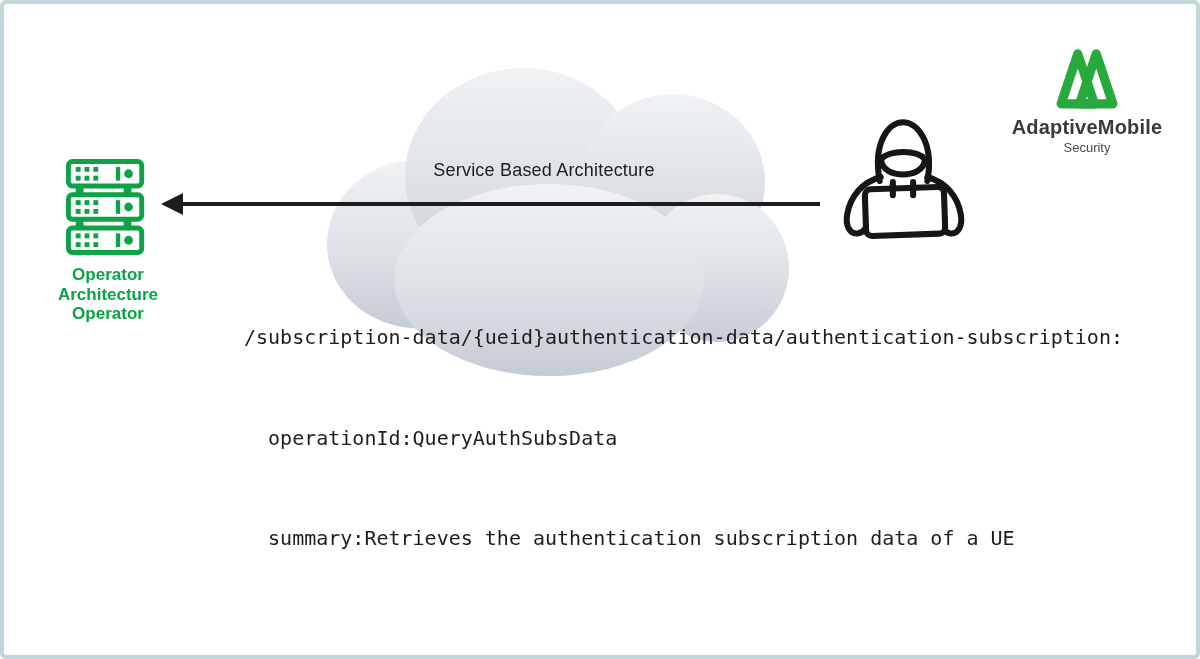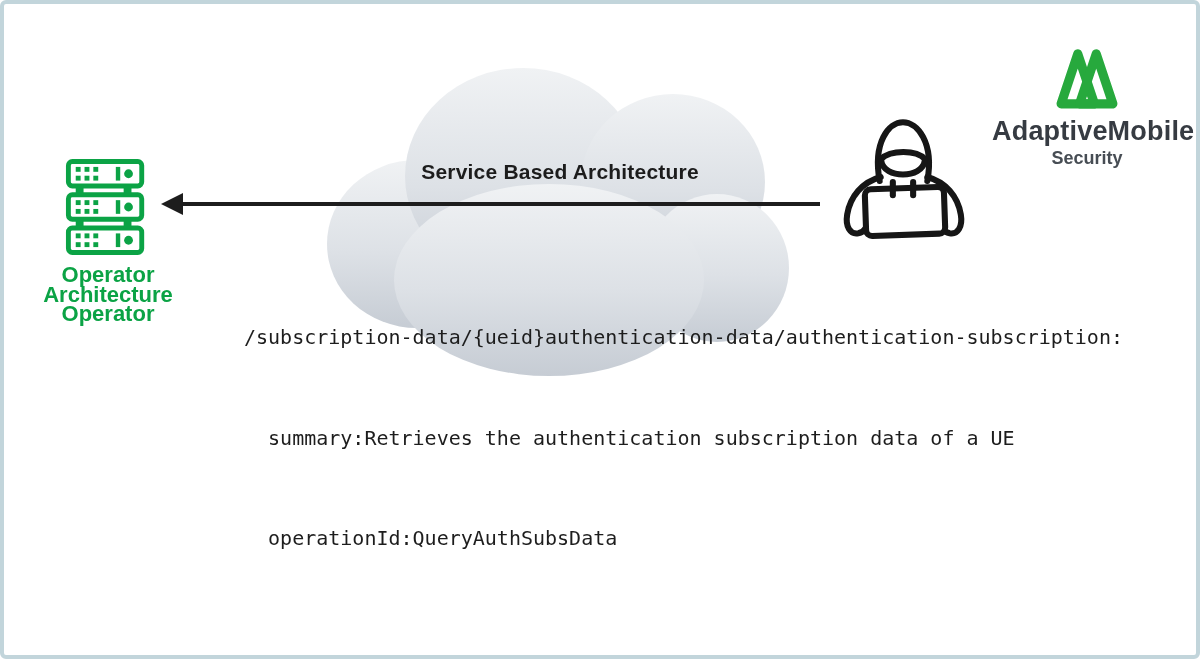--- a/index.html
+++ b/index.html
@@ -10,34 +10,34 @@
   }
   
   .cloud{position:absolute;left:293px;top:58px;width:492px;height:322px;z-index:1;}
   
   .arrow-line{position:absolute;left:176px;top:198px;width:640px;height:4px;
     background:var(--ink,#161616);z-index:2;}
   .arrow-head{position:absolute;left:157px;top:189px;width:0;height:0;z-index:2;
     border-top:11px solid transparent;border-bottom:11px solid transparent;
     border-right:22px solid var(--ink,#161616);}
   
-  .sba-label{position:absolute;left:316px;top:156px;width:480px;text-align:center;
-    font-size:21px;font-weight:bold;color:#1c1c1c;letter-spacing:.2px;z-index:3;}
+  .sba-label{position:absolute;left:300px;top:156px;width:480px;text-align:center;
+    font-size:18px;font-weight:normal;color:#1c1c1c;letter-spacing:.2px;z-index:3;}
   
   .db-icon{position:absolute;left:60px;top:152px;width:88px;height:102px;z-index:3;}
   .db-label{position:absolute;left:28px;top:261px;width:152px;text-align:center;
-    font-size:22px;line-height:19.5px;font-weight:bold;color:var(--green,#0ba345);z-index:3;}
+    font-size:17px;line-height:19.5px;font-weight:bold;color:var(--green,#0ba345);z-index:3;}
   
   .attacker-icon{position:absolute;left:830px;top:110px;width:140px;height:128px;z-index:3;}
   
   .brand{position:absolute;left:988px;top:36px;width:190px;text-align:center;z-index:3;}
   .brand-mark{width:96px;height:74px;display:block;margin:0 auto;}
-  .brand-name{font-size:27px;font-weight:bold;color:var(--brand-text,#363b42);
+  .brand-name{font-size:20px;font-weight:bold;color:var(--brand-text,#363b42);
     letter-spacing:.2px;margin-top:2px;}
-  .brand-sub{font-size:18px;font-weight:bold;color:#474d54;margin-top:1px;}
+  .brand-sub{font-size:13px;font-weight:normal;color:#474d54;margin-top:1px;}
   
   .code{position:absolute;left:205px;top:250px;z-index:4;
     font-family:"DejaVu Sans Mono","Liberation Mono",monospace;
     font-size:20px;line-height:33.5px;white-space:pre;}
   .code-line span{white-space:pre;}
   .ink{color:var(--ink,#1d1d1d);margin-left:35px;}
   .red{color:var(--red,#ee1111);}
 </style>
 </head>
 <body>
@@ -136,22 +136,22 @@
         <path d="M24,69 L42,15 L60,69 Z"></path>
         <path d="M44,69 L62,15 L80,69 Z"></path>
       </g>
     </svg>
     <div class="brand-name">AdaptiveMobile</div>
     <div class="brand-sub">Security</div>
   </div>
 
   <div class="code">
     <div class="code-line"><span class="ink">/subscription-data/{ueid}authentication-data/authentication-subscription:</span><span class="red"></span></div>
+    <div class="code-line"><span class="ink">  operationId:QueryAuthSubsData</span><span class="red"></span></div>
     <div class="code-line"><span class="ink">  summary:Retrieves the authentication subscription data of a UE</span><span class="red"></span></div>
-    <div class="code-line"><span class="ink">  operationId:QueryAuthSubsData</span><span class="red"></span></div>
     
     
     
     
     
     
   </div>
 
 </div>
 

